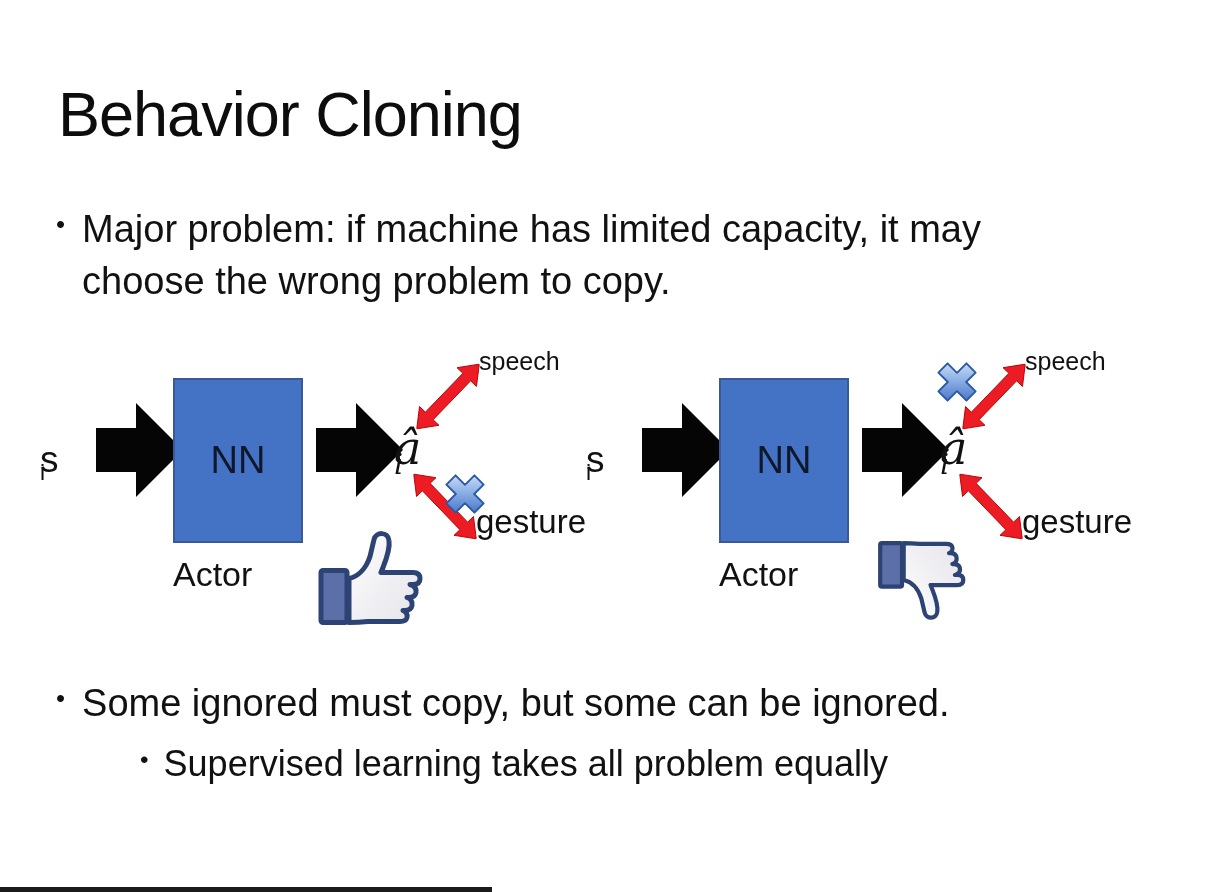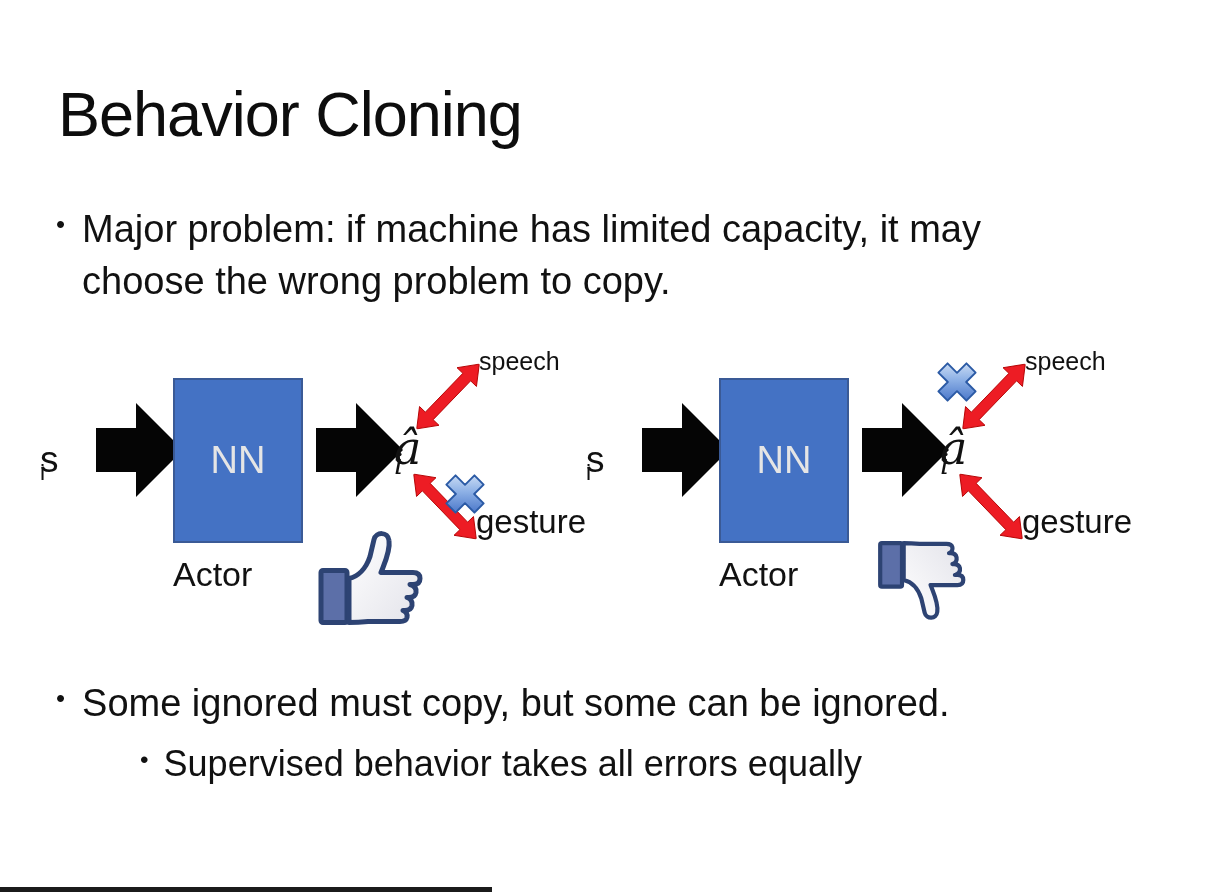--- a/index.html
+++ b/index.html
@@ -25,21 +25,21 @@
 
   .si { left:2px; top:94px; font-size:37px; }
   .si sub, .ahat sub { font-size:0.62em; position:relative; }
   .arrow-in  { left:58px;  top:58px; width:87px; height:94px; }
   .arrow-out { left:278px; top:58px; width:87px; height:94px; }
   .nnbox {
     left:135px; top:33px; width:130px; height:165px;
     background:var(--box_blue,#4472C4); border:2px solid var(--box_border,#3A5A96);
     box-sizing:border-box; display:flex; align-items:center; justify-content:center;
   }
-  .nn-label { position:static !important; color:#e5e5e5; font-size:38px; }
+  .nn-label { position:static !important; color:#0f172a; font-size:38px; }
   .ahat { left:356px; top:76px; font-size:46px; font-family:"DejaVu Serif", serif; font-style:italic; }
   .speech-label  { left:441px; top:2px;   font-size:25px; }
   .gesture-label { left:438px; top:158px; font-size:33px; }
   .dbl-arrow { width:90px; height:31px; }
   .speech-arrow  { left:365px; top:36px;  transform:rotate(-46deg); }
   .gesture-arrow { left:362px; top:146px; transform:rotate(46deg); }
   .actor-label { left:135px; top:210px; width:130px; text-align:left; font-size:34px; }
   .cross { width:58px; height:58px; z-index:5; }
   #diagram-left  .cross { left:398px; top:120px; }
   #diagram-right .cross { left:344px; top:8px; }
@@ -186,17 +186,17 @@
     </span>
   </div>
 
   <div class="bullet b2">
     <span class="dot">•</span>
     <span class="txt">Some ignored must copy, but some can be ignored.</span>
   </div>
 
   <div class="bullet b3">
     <span class="dot">•</span>
-    <span class="txt">Supervised behavior takes all errors equally</span>
+    <span class="txt">Supervised learning takes all problem equally</span>
   </div>
 
   <div class="bottom-bar"></div>
 </div>
 
 </body></html>

